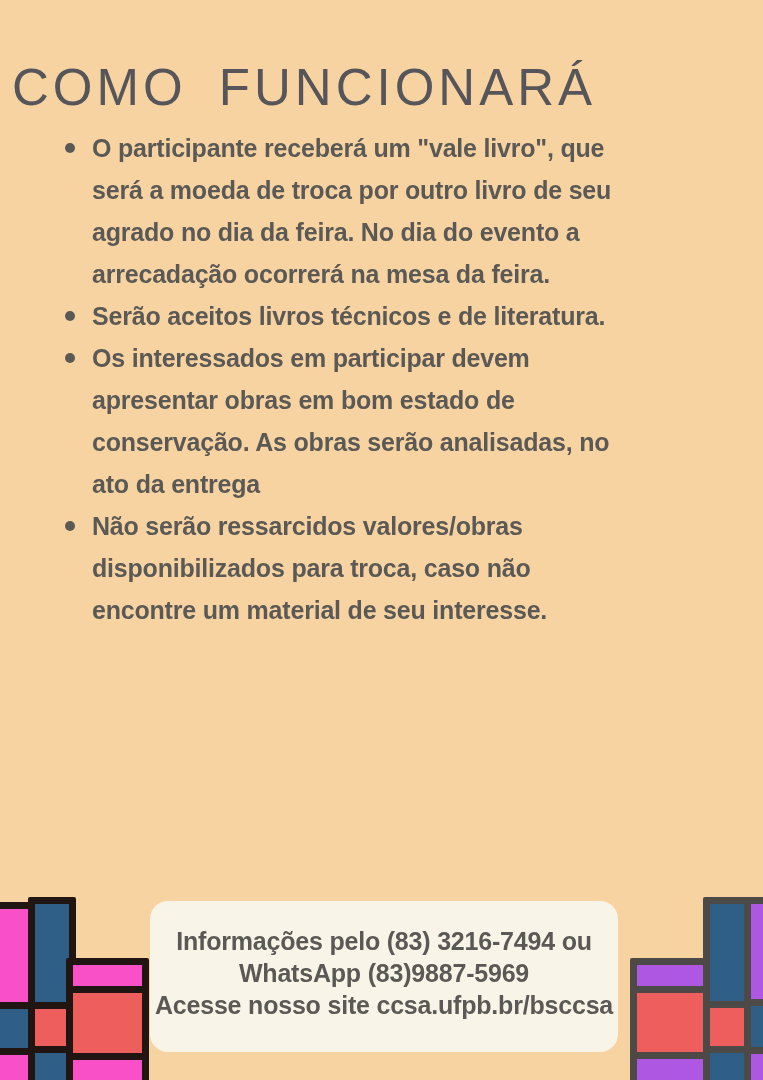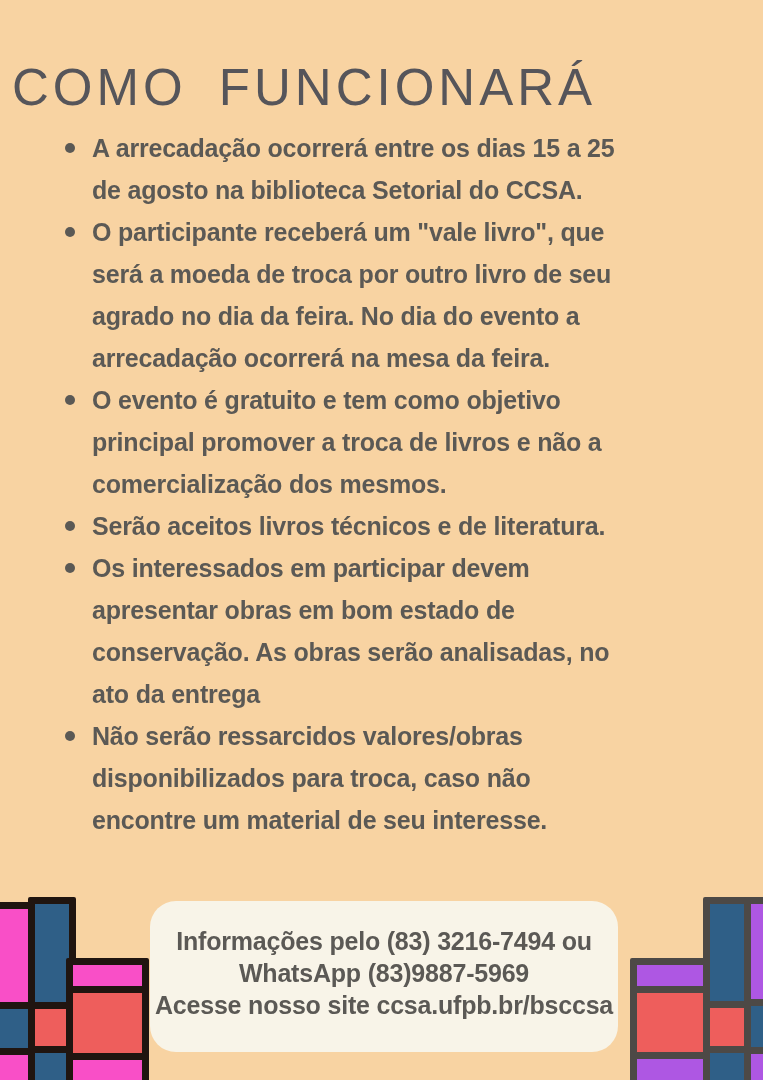--- a/index.html
+++ b/index.html
@@ -28,21 +28,21 @@
     position:absolute; left:1px; top:16px; width:10px; height:10px;
     border-radius:50%; background:var(--text);
   }
   .rule-text{
     display:block; white-space:pre-line;
     font-size:25px; line-height:42px; font-weight:700;
     color:var(--text); letter-spacing:-0.2px;
   }
   .info-box{
     position:absolute; left:150px; top:901px; width:468px; height:151px;
-    background:var(--box-bg); border-radius:26px;
+    background:var(--box-bg); border-radius:18px;
   }
   .info-text{
     padding-top:24px; text-align:center; white-space:pre-line;
     font-size:25px; line-height:32px; font-weight:700;
     color:var(--text); letter-spacing:-0.2px;
   }
   .book{
     position:absolute; display:flex; flex-direction:column;
     border:7px solid var(--outline-dark); border-radius:2px;
   }
@@ -71,35 +71,24 @@
 </head>
 <body>
 
 <div class="poster">
 
   <h1 class="title">COMO FUNCIONARÁ</h1>
 
   <ul class="rules">
     <li class="rule">
       <span class="dot"></span>
-      <span class="rule-text">A arrecadação ocorrerá entre os dias 15 a 25
-de agosto na biblioteca Setorial do CCSA.</span>
-    </li>
-    <li class="rule">
-      <span class="dot"></span>
       <span class="rule-text">O participante receberá um "vale livro", que
 será a moeda de troca por outro livro de seu
 agrado no dia da feira. No dia do evento a
 arrecadação ocorrerá na mesa da feira.</span>
-    </li>
-    <li class="rule">
-      <span class="dot"></span>
-      <span class="rule-text">O evento é gratuito e tem como objetivo
-principal promover a troca de livros e não a
-comercialização dos mesmos.</span>
     </li>
     <li class="rule">
       <span class="dot"></span>
       <span class="rule-text">Serão aceitos livros técnicos e de literatura.</span>
     </li>
     <li class="rule">
       <span class="dot"></span>
       <span class="rule-text">Os interessados em participar devem
 apresentar obras em bom estado de
 conservação. As obras serão analisadas, no

